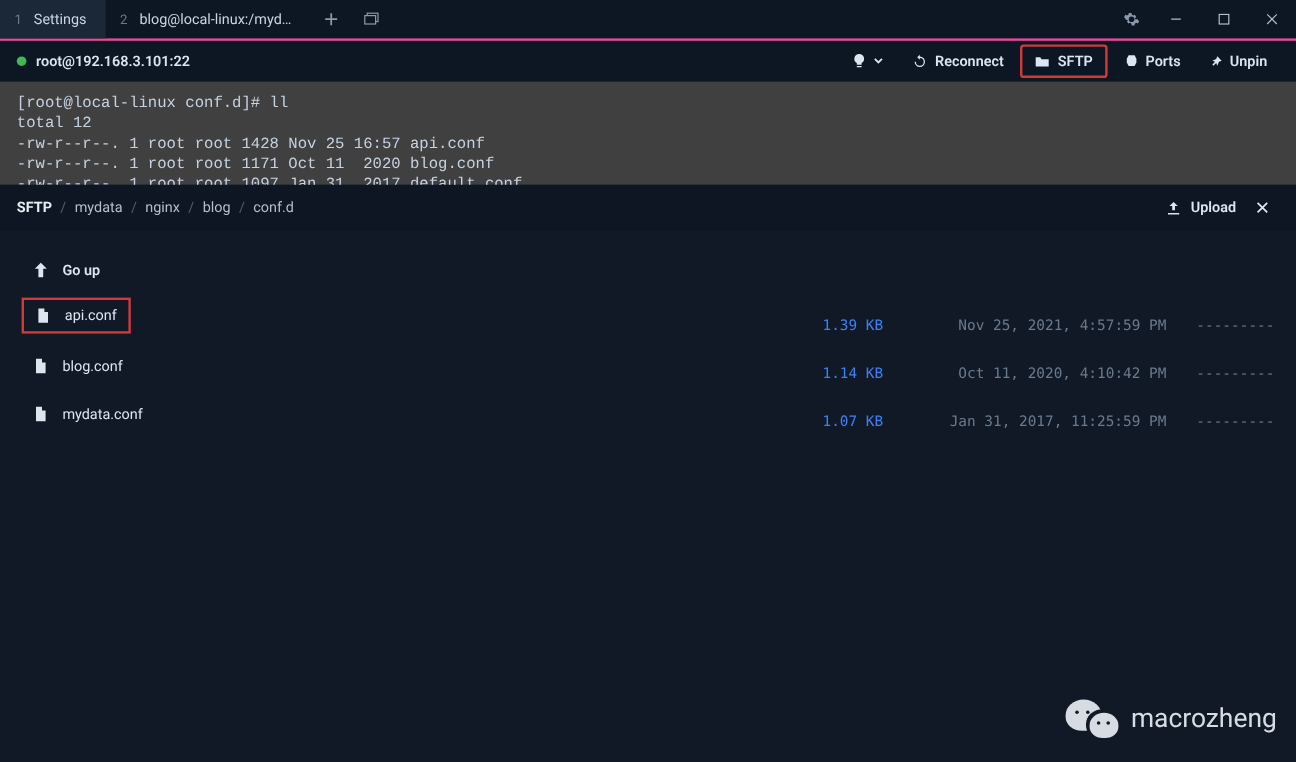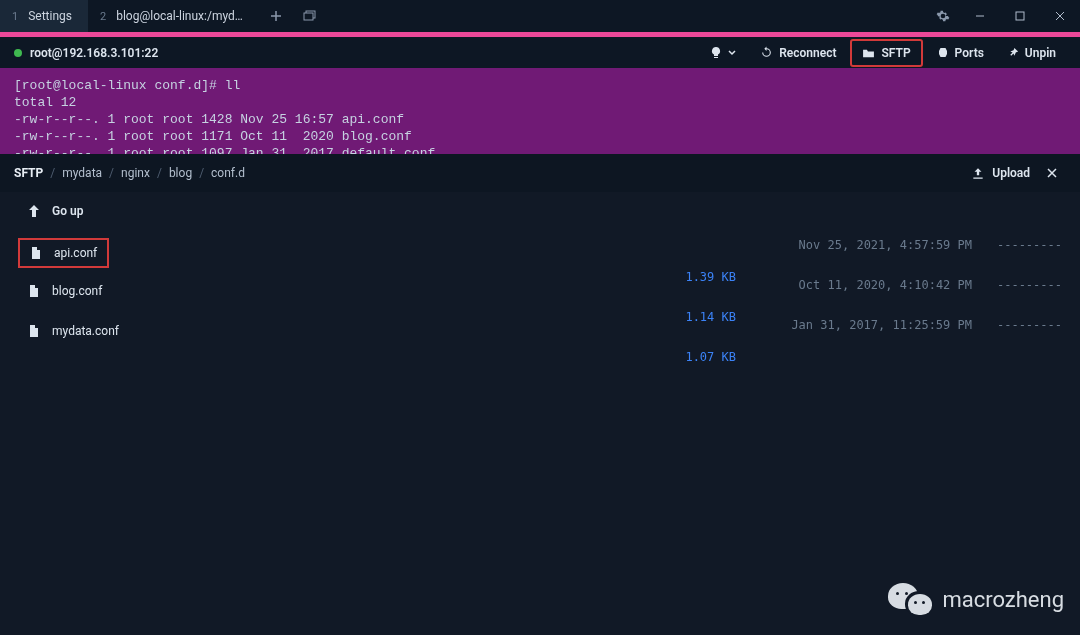--- a/index.html
+++ b/index.html
@@ -60,21 +60,21 @@
       display: flex;
       align-items: center;
       justify-content: center;
       color: #b0bccb;
       cursor: pointer;
       font-size: 14px;
     }
     .connection-bar {
       height: 36px;
       background: #0d1724;
-      border-top: 5px solid #ec4899;
+      border-top: 2px solid #ec4899;
       display: flex;
       align-items: center;
       padding: 0 14px;
     }
     .status-dot {
       width: 8px;
       height: 8px;
       border-radius: 50%;
       background: #3fb950;
       margin-right: 8px;
@@ -94,21 +94,21 @@
       font-weight: 600;
       color: #dde5ee;
       cursor: pointer;
       margin-left: 4px;
       border-radius: 3px;
     }
     .conn-btn.boxed {
       border: 2px solid #d23a3a;
     }
     .terminal {
-      background: #701a75;
+      background: #404040;
       padding: 10px 14px;
       font-family: Consolas, "Courier New", monospace;
       font-size: 13px;
       line-height: 1.3;
       color: #c6d2e1;
       height: 86px;
       overflow: hidden;
       white-space: pre;
     }
     .breadcrumb-bar {
@@ -138,21 +138,21 @@
       font-size: 12px;
       font-weight: 600;
       color: #dde5ee;
     }
     .file-panel {
       background: #111926;
       padding: 6px 0;
     }
     .file-row {
       display: flex;
-      align-items: flex-start;
+      align-items: flex-end;
       height: 40px;
       padding: 0 18px;
       cursor: pointer;
       font-size: 12px;
     }
     .file-row .name-wrap {
       display: flex;
       align-items: center;
       gap: 12px;
     }

